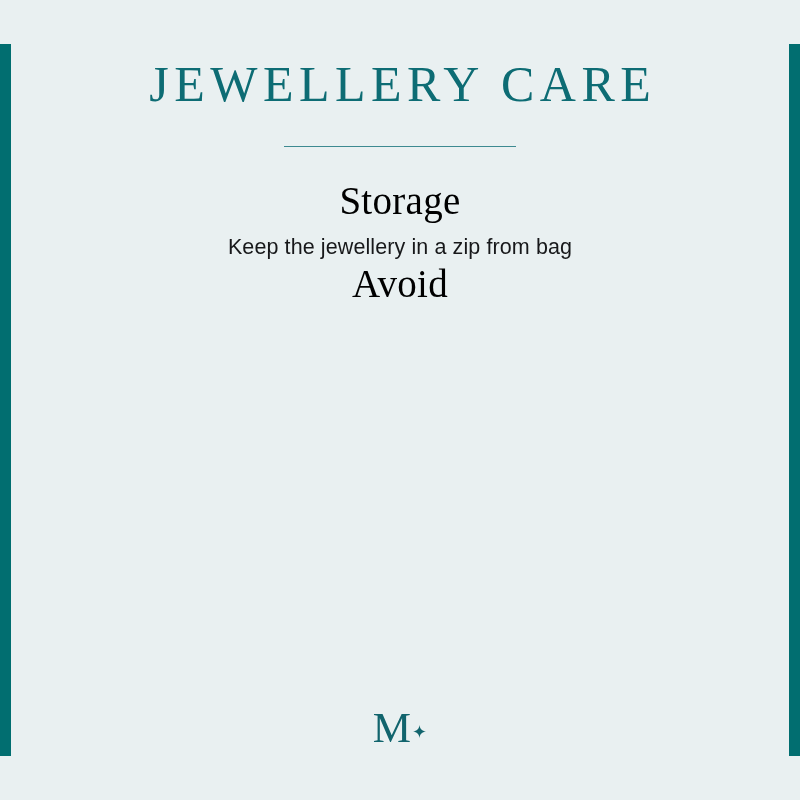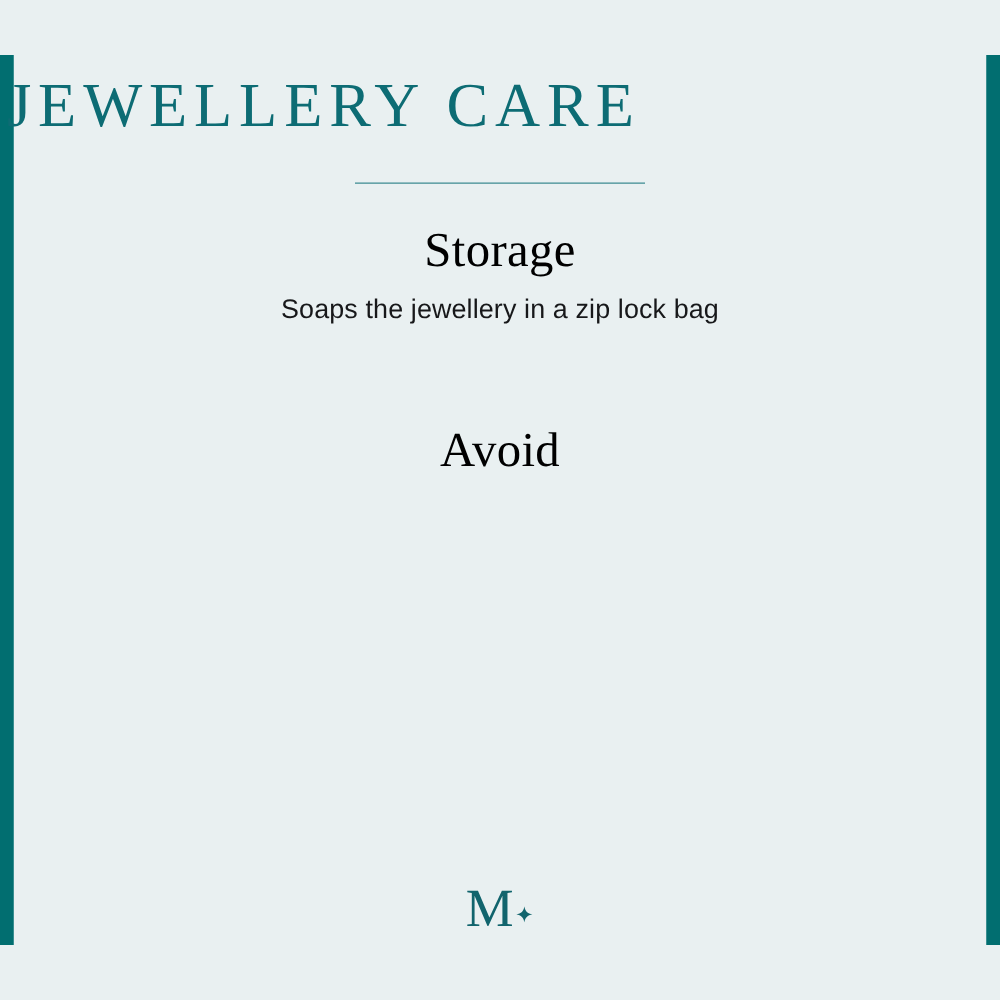--- a/index.html
+++ b/index.html
@@ -32,21 +32,21 @@
   }
   .side-bar.left  { left: 0; }
   .side-bar.right { right: 0; }
 
   
   .header {
     position: absolute;
     top: 56px;
     left: 0;
     width: 800px;
-    text-align: left;
+    text-align: center;
   }
   .poster-title {
     font-family: "Liberation Serif", "DejaVu Serif", serif;
     font-size: 50px;
     font-weight: 400;
     color: #0d6c74;
     letter-spacing: 5.5px;
     line-height: 1.12;
     margin: 0;
     padding: 0;
@@ -64,21 +64,21 @@
     position: absolute;
     top: 178px;
     left: 0;
     width: 800px;
   }
   .care-section {
     width: 800px;
     text-align: center;
   }
   .care-section.s-storage  { margin-top: 0px;  }
-  .care-section.s-avoid    { margin-top: 77px; }
+  .care-section.s-avoid    { }
   .care-section.s-handling { margin-top: 88px; }
 
   .section-heading {
     font-family: "Liberation Serif", "DejaVu Serif", serif;
     font-size: 39px;
     font-weight: 400;
     color: #000000;
     letter-spacing: 0.3px;
     line-height: 1.2;
     margin: 0 0 8px 0;
@@ -145,21 +145,21 @@
 
   <div class="header">
     <h1 class="poster-title">JEWELLERY CARE</h1>
     <div class="title-divider"></div>
   </div>
 
   <div class="sections">
 
     <div class="care-section s-storage">
       <h2 class="section-heading">Storage</h2>
-      <p class="section-body">Soaps the jewellery in a zip lock bag</p>
+      <p class="section-body">Keep the jewellery in a zip from bag</p>
     </div>
 
     <div class="care-section s-avoid">
       <h2 class="section-heading">Avoid</h2>
     </div>
 
     <div class="care-section s-handling">
     </div>
 
   </div>

